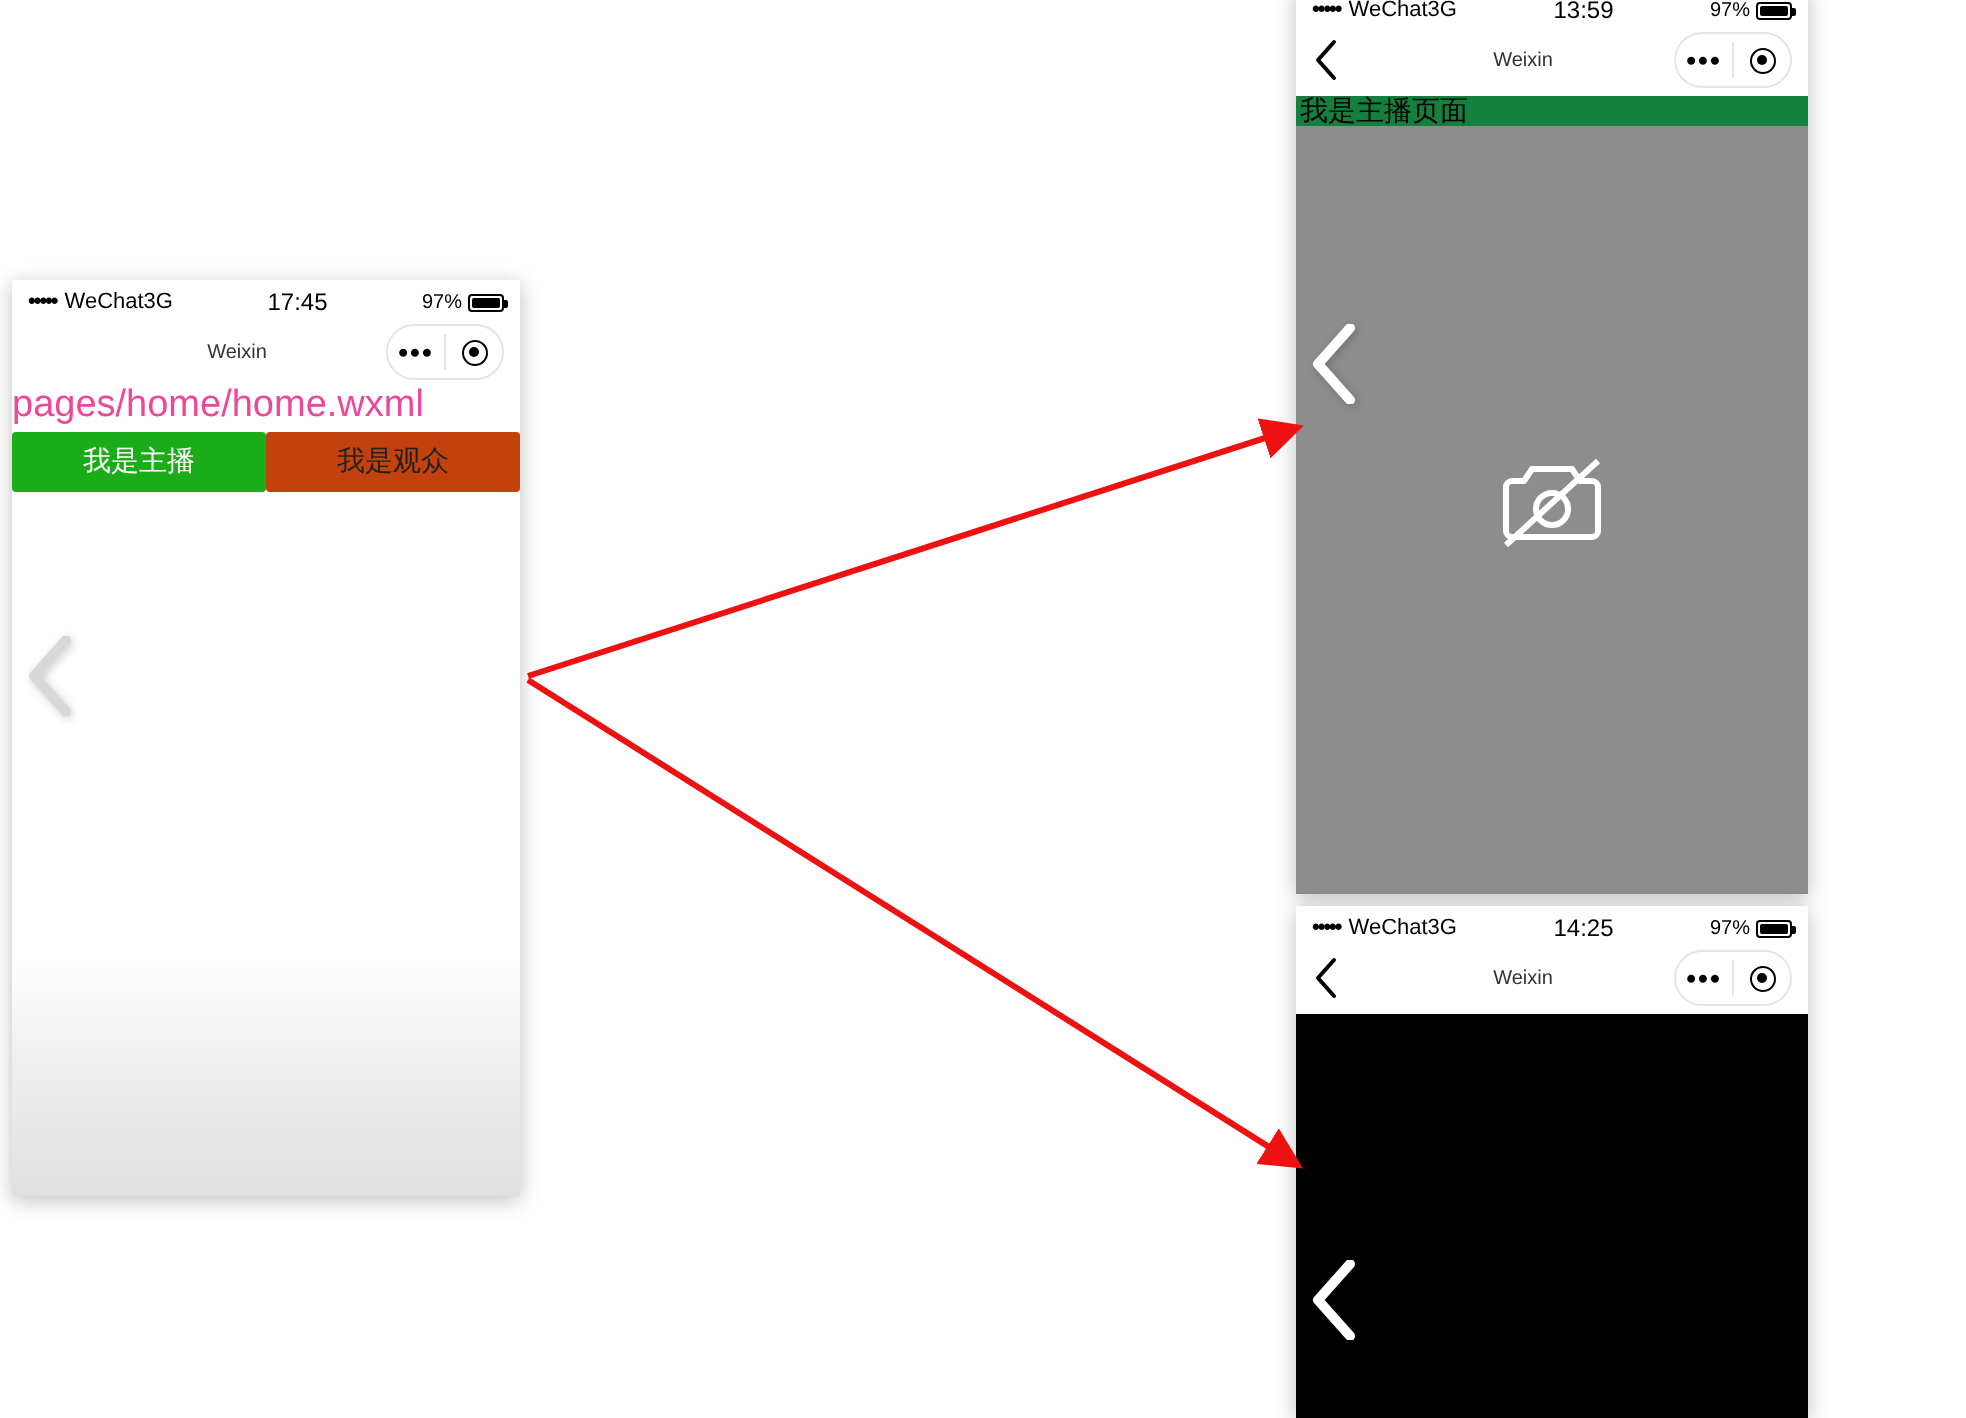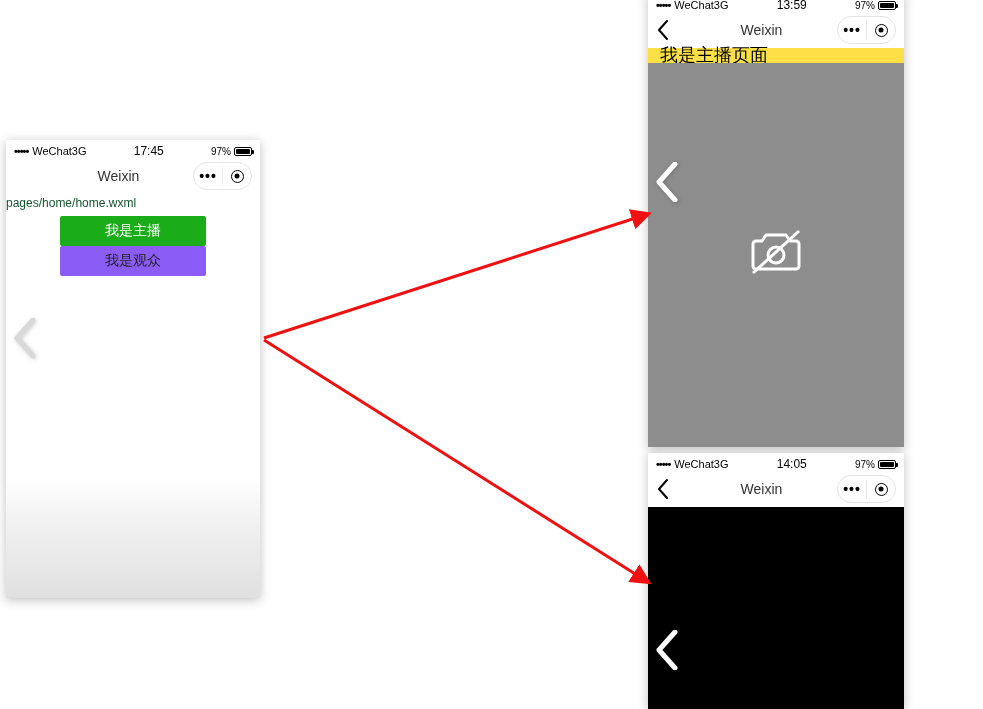--- a/index.html
+++ b/index.html
@@ -64,51 +64,51 @@
     background:#000; border-radius:0 1px 1px 0;
   }
   .battery-fill { position:absolute; left:1px; top:1px; bottom:1px; width:90%; background:#000; border-radius:1px; }
 
   
   .title-bar {
     display:flex; align-items:center; justify-content:space-between;
     height:36px; padding:0 8px;
   }
   .title-back { flex:0 0 30px; display:flex; align-items:center; justify-content:flex-start; }
-  .title-center { flex:1; text-align:center; font-size:14px; color:#333; }
+  .title-center { flex:1; text-align:center; font-size:10px; color:#333; }
   .title-right { flex:0 0 58px; display:flex; justify-content:flex-end; }
   .capsule {
     display:flex; align-items:center; border:1px solid #e4e4e4;
     border-radius:18px; height:28px; overflow:hidden; background:#fff;
   }
   .capsule .seg { width:28px; display:flex; align-items:center; justify-content:center; }
   .capsule .sep { width:1px; height:18px; background:#e4e4e4; }
   .menu-dots { font-weight:bold; letter-spacing:1px; font-size:14px; }
   .target-icon {
     width:13px; height:13px; border:1.6px solid #000; border-radius:50%;
     position:relative;
   }
   .target-icon::after{
     content:""; position:absolute; left:50%; top:50%; width:5px; height:5px;
     background:#000; border-radius:50%; transform:translate(-50%,-50%);
   }
 
   
   .page-path {
-    font-size:12px; color:#14532d; padding:0 2px 0 0; line-height:18px;
-  }
-
-  
-  .btn-group { display:flex; flex-direction:column; align-items:center; gap:0; margin-top:4px; }
+    font-size:19px; color:#ec4899; padding:0 2px 0 0; line-height:18px;
+  }
+
+  
+  .btn-group { display:flex; flex-direction:row; align-items:center; gap:0; margin-top:4px; }
   .btn {
     width:146px; height:30px; display:flex; align-items:center; justify-content:center;
     font-size:14px; border-radius:2px;
   }
   .btn-primary { background:#1aad19; color:#fff; font-weight:500; }
-  .btn-plain   { background:#8b5cf6; color:#222; border:none; }
+  .btn-plain   { background:#c2410c; color:#222; border:none; }
 
   
   .big-chevron {
     position:absolute;
     width:30px; height:40px;
     filter: drop-shadow(1px 1px 2px rgba(0,0,0,0.2));
   }
   .big-chevron svg { width:100%; height:100%; }
 
   
@@ -117,21 +117,21 @@
     position:absolute; left:0; right:0; bottom:0; height:120px;
     background:linear-gradient(to bottom, rgba(0,0,0,0) 0%, rgba(0,0,0,0.06) 40%, rgba(0,0,0,0.12) 100%);
   }
 
   
   .tr-body {
     position:relative; flex:1; background:#8d8d8d; overflow:hidden;
   }
   
   .page-label {
-    font-size:18px; padding:0 12px; line-height:15px; background:#fde047;
+    font-size:14px; padding:0 2px; line-height:15px; background:#15803d;
   }
 
   .cam-off-wrap{
     position:absolute; left:50%; top:50%; transform:translate(-50%,-50%);
   }
 
   
   .br-body { flex:1; background:#000; position:relative; }
 
   
@@ -243,21 +243,21 @@
       <path d="M20 2 L4 20 L20 38" stroke="#ffffff" stroke-width="5" fill="none" stroke-linecap="round" stroke-linejoin="round"></path>
     </svg>
 </div>
 
 <div class="phone phone-br">
   <div class="status-bar">
     <div class="status-left">
       <span class="dots">•••••</span>
       <span>WeChat3G</span>
     </div>
-    <span class="status-time">14:05</span>
+    <span class="status-time">14:25</span>
     <div class="status-right">
       <span>97%</span>
       <span class="battery">
           <span class="battery-fill"></span>
         </span>
     </div>
   </div>
   <div class="title-bar">
     <div class="title-back back-chevron">
       <svg viewBox="0 0 14 22">

